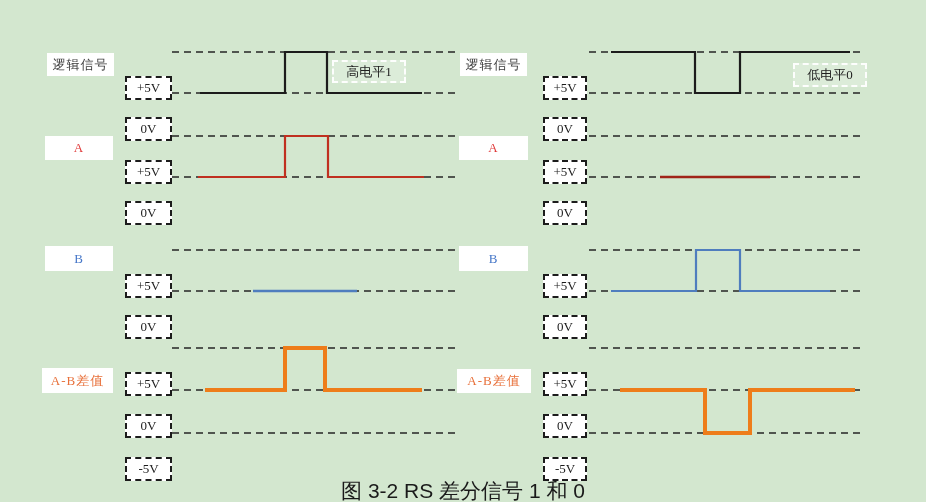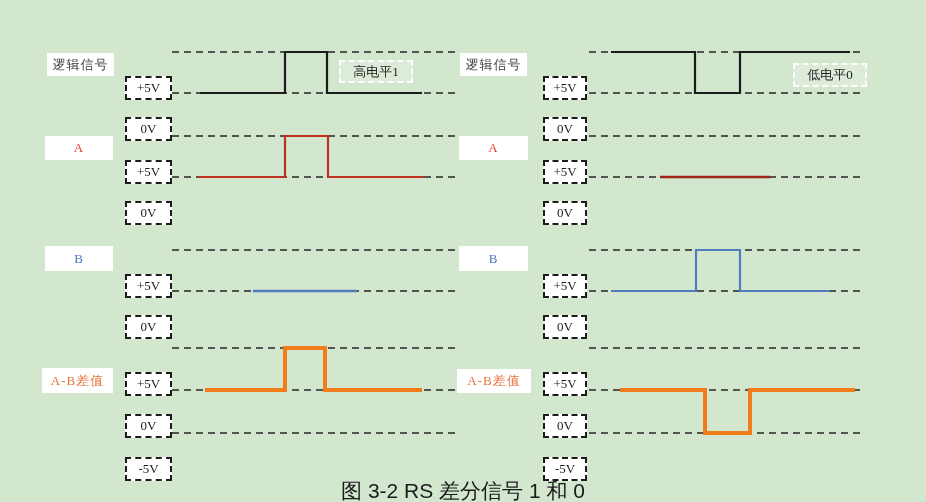--- a/index.html
+++ b/index.html
@@ -98,21 +98,21 @@
       <polyline points="205,390 285,390 285,348 325,348 325,390 422,390" fill="none" stroke="#ee7d1a" stroke-width="4" stroke-linejoin="miter"></polyline>
       <line x1="589" y1="348" x2="860" y2="348" stroke="#262626" stroke-width="1.6" stroke-dasharray="7,5"></line>
       <line x1="589" y1="390" x2="860" y2="390" stroke="#262626" stroke-width="1.6" stroke-dasharray="7,5"></line>
       <line x1="589" y1="433" x2="860" y2="433" stroke="#262626" stroke-width="1.6" stroke-dasharray="7,5"></line>
       <polyline points="620,390 705,390 705,433 750,433 750,390 855,390" fill="none" stroke="#ee7d1a" stroke-width="4" stroke-linejoin="miter"></polyline>
     </svg>
   <div id="overlay">
       <div class="label-box" style="left: 47px; top: 53px; width: 67px; height: 23px; color: rgb(60, 60, 60);">逻辑信号</div>
       <div class="level-box" style="left: 125px; top: 28px; width: 47px; height: 24px;">+5V</div>
       <div class="level-box" style="left: 125px; top: 69px; width: 47px; height: 24px;">0V</div>
-      <div class="annotation-box" style="left: 339px; top: 60px; width: 74px; height: 23px; font-family: Liberation Serif, serif;">高电平1</div>
+      <div class="annotation-box" style="left: 332px; top: 60px; width: 74px; height: 23px; font-family: Liberation Serif, serif;">高电平1</div>
       <div class="label-box" style="left: 460px; top: 53px; width: 67px; height: 23px; color: rgb(60, 60, 60);">逻辑信号</div>
       <div class="level-box" style="left: 543px; top: 28px; width: 44px; height: 24px;">+5V</div>
       <div class="level-box" style="left: 543px; top: 69px; width: 44px; height: 24px;">0V</div>
       <div class="annotation-box" style="left: 793px; top: 63px; width: 74px; height: 24px;">低电平0</div>
       <div class="label-box" style="left: 45px; top: 136px; width: 68px; height: 24px; color: rgb(224, 58, 58);">A</div>
       <div class="level-box" style="left: 125px; top: 112px; width: 47px; height: 24px;">+5V</div>
       <div class="level-box" style="left: 125px; top: 153px; width: 47px; height: 24px;">0V</div>
       <div class="label-box" style="left: 459px; top: 136px; width: 69px; height: 24px; color: rgb(224, 58, 58);">A</div>
       <div class="level-box" style="left: 543px; top: 112px; width: 44px; height: 24px;">+5V</div>
       <div class="level-box" style="left: 543px; top: 153px; width: 44px; height: 24px;">0V</div>

